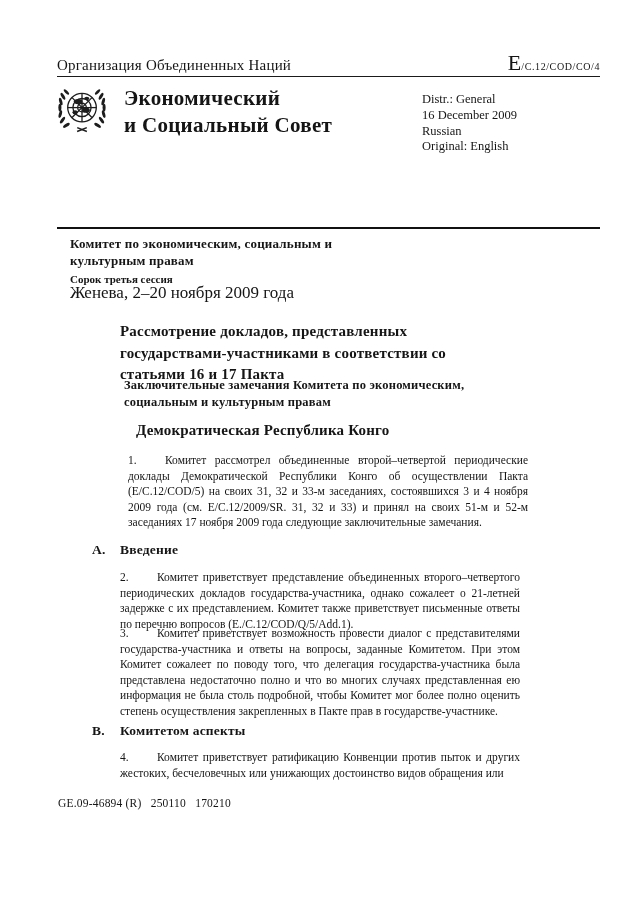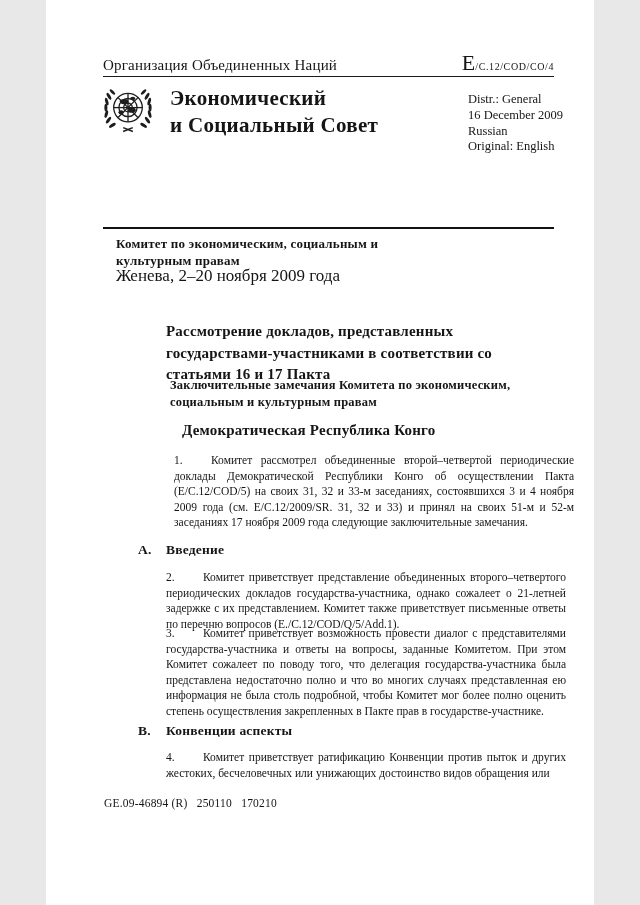--- a/index.html
+++ b/index.html
@@ -1,17 +1,17 @@
 <!DOCTYPE html>
 <html><head>
 <meta charset="utf-8">
 <style>
   html,body { margin:0; padding:0; background:#e8e8e8; }
   .page {
-    position:relative; width:548px; height:905px; margin:0 auto;
+    position:relative; width:640px; height:905px; margin:0 auto;
     background:#ffffff; color:#151515;
     font-family:"Liberation Serif","DejaVu Serif",serif;
     overflow:hidden;
     text-decoration:underline;
   }
   .hdr-row {
     position:absolute; left:57px; right:40px; top:52px;
     display:flex; justify-content:space-between; align-items:flex-end;
   }
   .org-name { font-size:15px; letter-spacing:0.2px; }
@@ -107,39 +107,40 @@
     <div>16 December 2009</div>
     <div>Russian</div>
     <div>Original: English</div>
   </div>
 
   <div class="rule-thick"></div>
 
   <div class="committee">
     <div class="committee-name">Комитет по экономическим, социальным и
 культурным правам</div>
+    <div class="session-num">Сорок третья сессия</div>
     <div class="venue">Женева, 2–20 ноября 2009 года</div>
   </div>
 
   <div class="title">Рассмотрение докладов, представленных
 государствами-участниками в соответствии со
 статьями 16 и 17 Пакта</div>
 
   <div class="subtitle">Заключительные замечания Комитета по экономическим,
 социальным и культурным правам</div>
 
   <div class="country">Демократическая Республика Конго</div>
 
   <p class="para p1"><span class="pnum">1.</span><span>Комитет рассмотрел объединенные второй–четвертой периодические доклады Демократической Республики Конго об осуществлении Пакта (E/C.12/COD/5) на своих 31, 32 и 33-м заседаниях, состоявшихся 3 и 4 ноября 2009 года (см. E/C.12/2009/SR. 31, 32 и 33) и принял на своих 51-м и 52-м заседаниях 17 ноября 2009 года следующие заключительные замечания.</span></p>
 
   <div class="sec secA"><span class="slet">A.</span><span>Введение</span></div>
 
   <p class="para p2"><span class="pnum">2.</span><span>Комитет приветствует представление объединенных второго–четвертого периодических докладов государства-участника, однако сожалеет о 21-летней задержке с их представлением. Комитет также приветствует письменные ответы по перечню вопросов (E./C.12/COD/Q/5/Add.1).</span></p>
 
   <p class="para p3"><span class="pnum">3.</span><span>Комитет приветствует возможность провести диалог с представителями государства-участника и ответы на вопросы, заданные Комитетом. При этом Комитет сожалеет по поводу того, что делегация государства-участника была представлена недостаточно полно и что во многих случаях представленная ею информация не была столь подробной, чтобы Комитет мог более полно оценить степень осуществления закрепленных в Пакте прав в государстве-участнике.</span></p>
 
-  <div class="sec secB"><span class="slet">B.</span><span>Конвенции аспекты</span></div>
+  <div class="sec secB"><span class="slet">B.</span><span>Комитетом аспекты</span></div>
 
   <p class="para p4"><span class="pnum">4.</span><span>Комитет приветствует ратификацию Конвенции против пыток и других жестоких, бесчеловечных или унижающих достоинство видов обращения или</span></p>
 
   <div class="footer">GE.09-46894 (R)&nbsp;&nbsp;&nbsp;250110&nbsp;&nbsp;&nbsp;170210</div>
 
 </div>
 
 </body></html>

